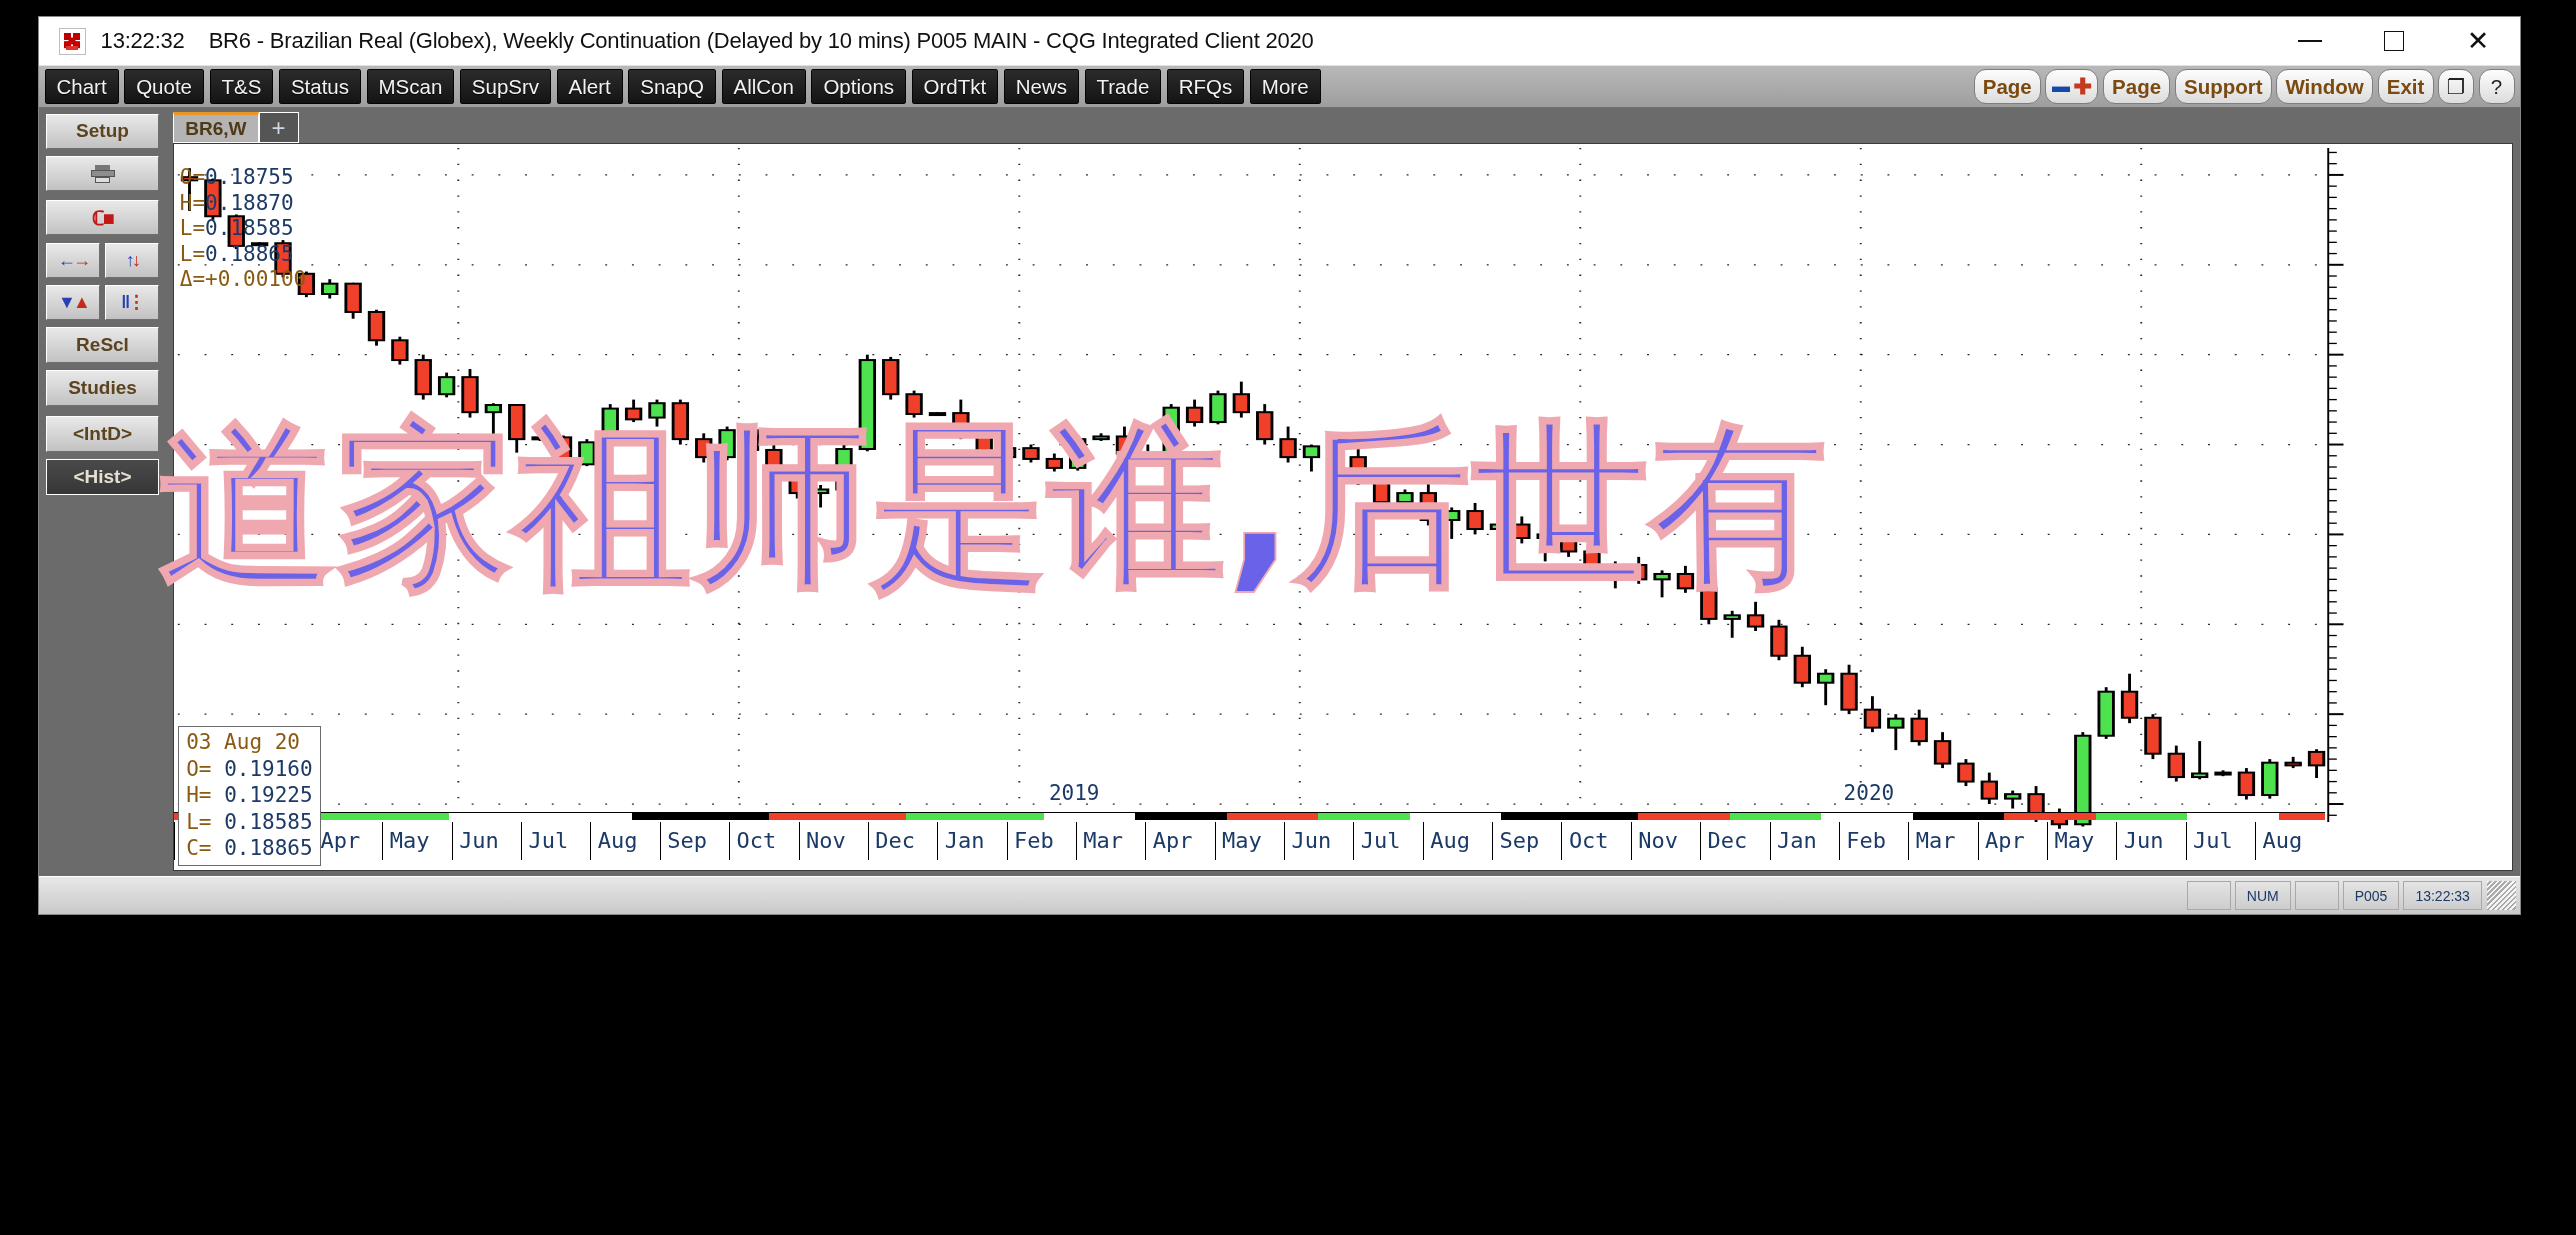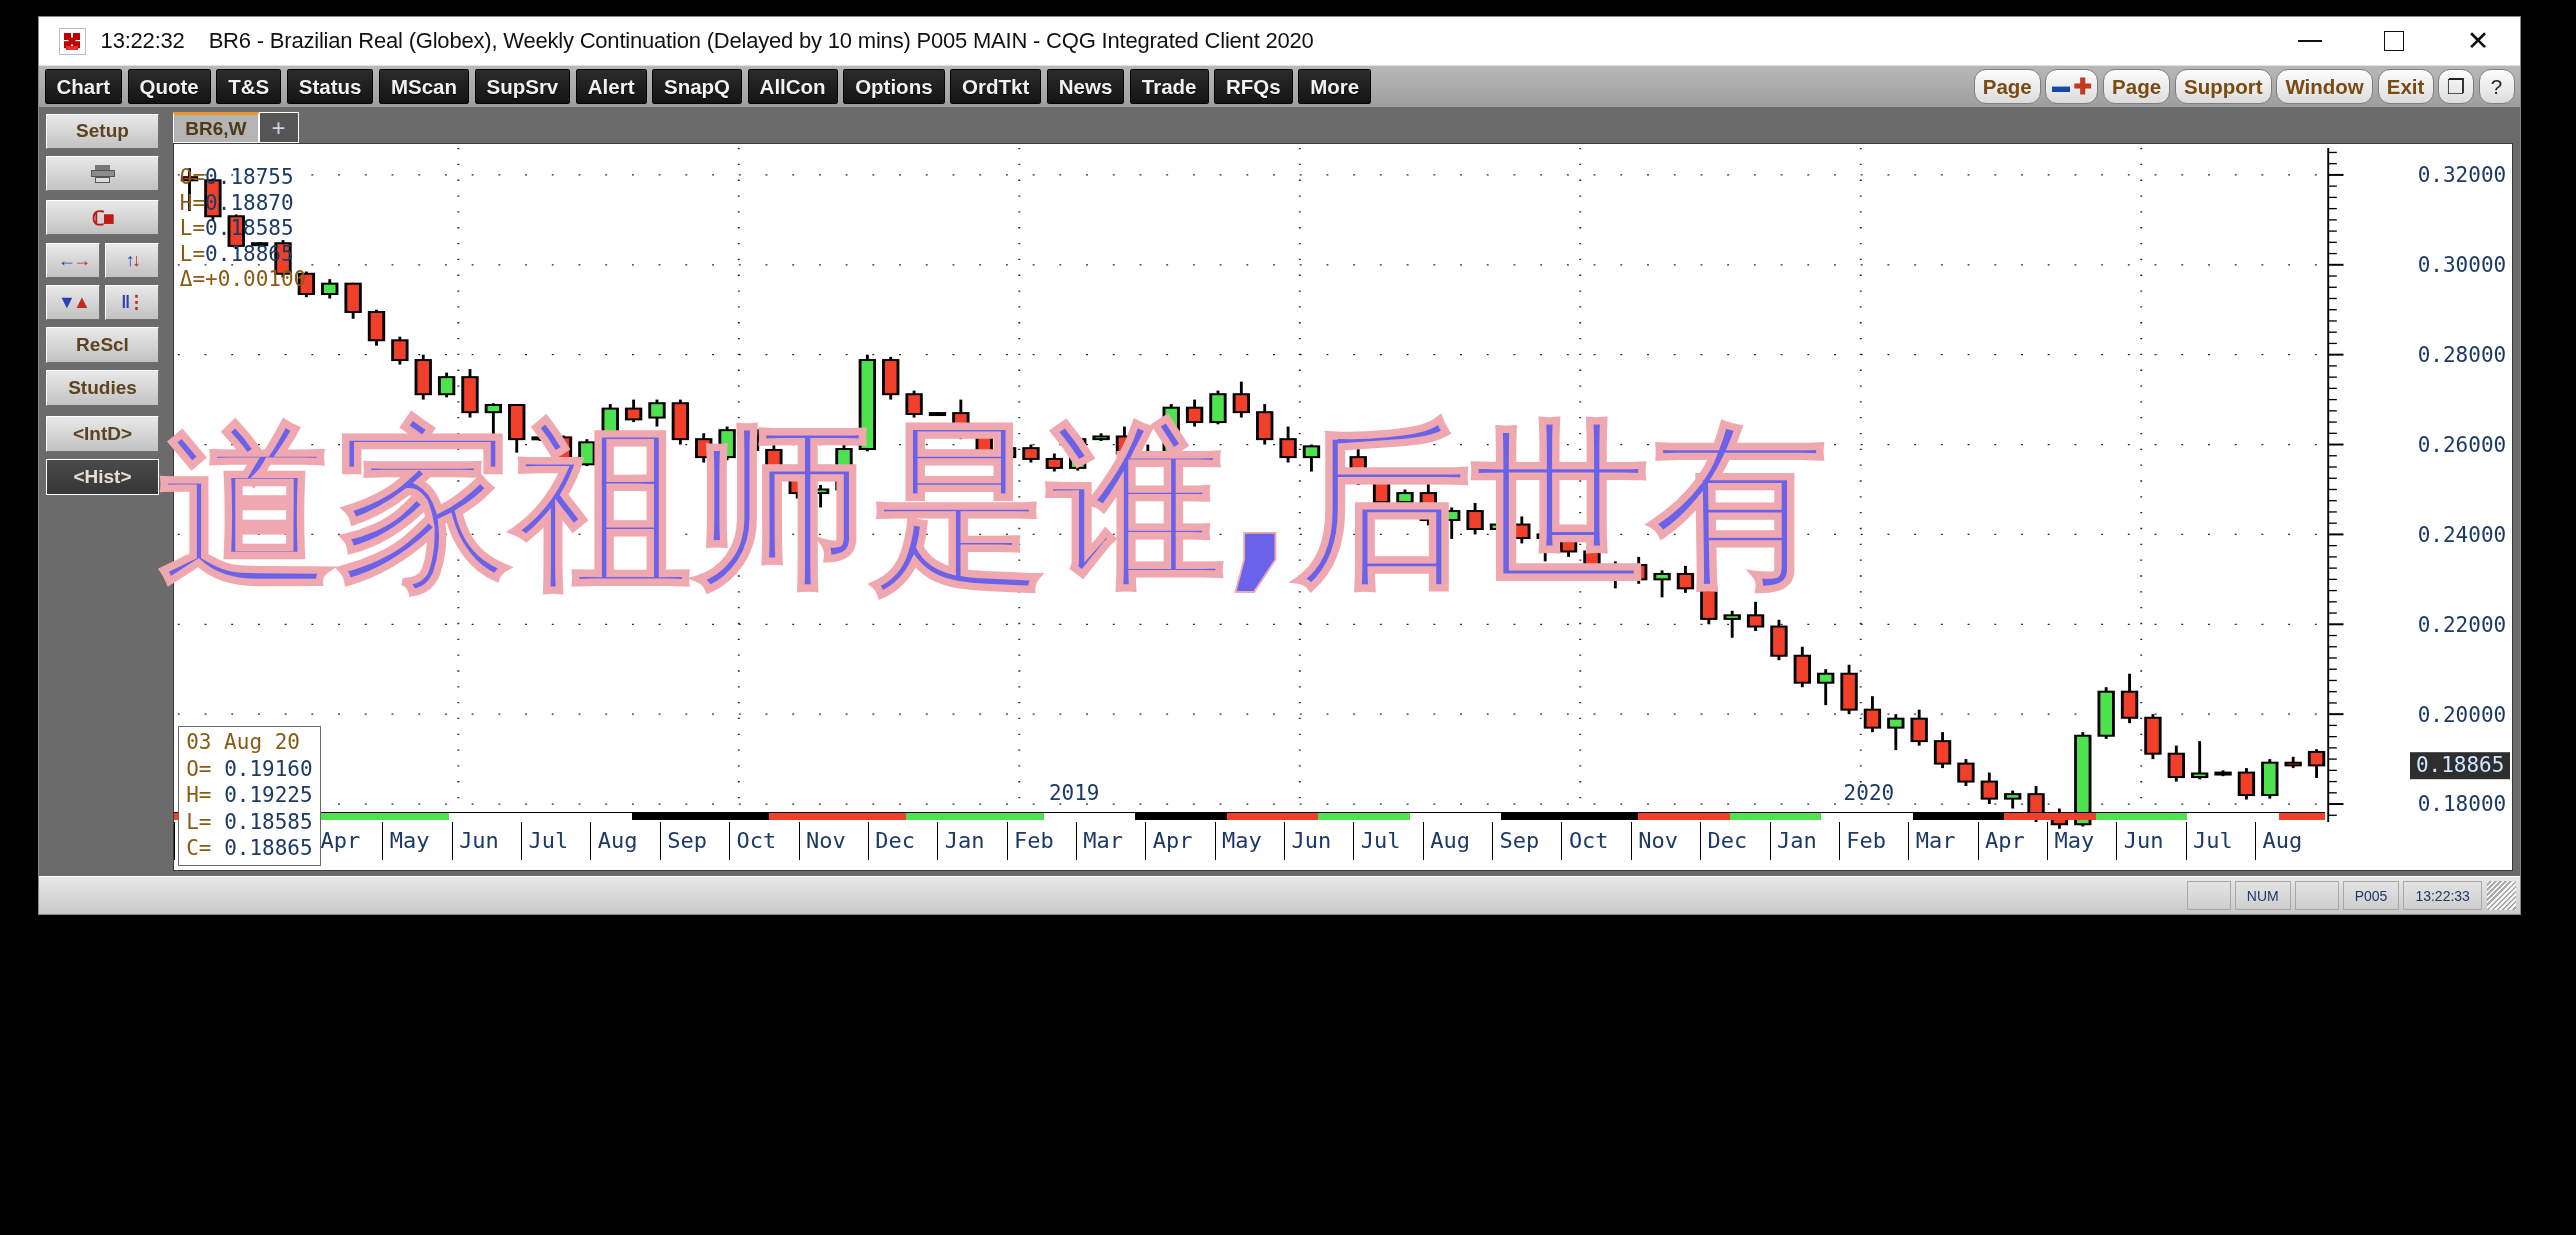--- a/index.html
+++ b/index.html
@@ -73,21 +73,21 @@
   }
   .mbtn {
     height: 35px;
     min-width: 53px;
     margin-right: 5.5px;
     padding: 0 11px;
     background: linear-gradient(#2b2b2b, #141414);
     border: 0.9px solid #050505;
     border-radius: 1.8px;
     color: #f2f2f2;
-    font-size: 20.5px; font-weight: bold;
+    font-size: 20.5px; font-weight: normal;
     display: flex; align-items: center; justify-content: center;
     text-shadow: 0 0.9px 0 #000;
     white-space: nowrap;
   }
   .mbar-spacer { flex: 1 1 auto; }
   .rbtn {
     height: 35px;
     margin-left: 4.5px;
     padding: 0 8.2px;
     background: linear-gradient(#fdfdfd, #dcdcdc);
@@ -681,31 +681,20 @@
                 <rect x="2238.155" y="921.712" width="15.19" height="20.440000000000055" fill="#f0402a" stroke="#000" stroke-width="3"></rect>
               </svg>
           </div>
 
           <div class="ohlc"><span class="lbl">O=</span><span>0.18755</span>
 <span class="lbl">H=</span><span>0.18870</span>
 <span class="lbl">L=</span><span>0.18585</span>
 <span class="lbl">L=</span><span>0.18865</span>
 <span class="d">Δ=</span><span class="d">+0.00100</span></div>
 
-          <div class="ylabels" id="ylabels">
-              <div class="ylab" style="top: 4.26182%;">0.32000</div>
-              <div class="ylab" style="top: 16.6497%;">0.30000</div>
-              <div class="ylab" style="top: 29.0376%;">0.28000</div>
-              <div class="ylab" style="top: 41.4255%;">0.26000</div>
-              <div class="ylab" style="top: 53.8133%;">0.24000</div>
-              <div class="ylab" style="top: 66.2012%;">0.22000</div>
-              <div class="ylab" style="top: 78.5891%;">0.20000</div>
-              <div class="ylab" style="top: 90.977%;">0.18000</div>
-              <div class="ylab cur" style="top: 85.6192%;">0.18865</div>
-            </div>
 
           <div class="xaxis">
             <div class="yearrow" id="yearrow">
                 <div class="yearlab" style="left: 38.5%;">2019</div>
                 <div class="yearlab" style="left: 72.5%;">2020</div>
               </div>
             <div class="tbar" id="tbar" style="width: 92%;">
                 <div class="tseg" style="width: 4.25532%; background: rgb(240, 64, 42);"></div>
                 <div class="tseg" style="width: 8.51064%; background: rgb(78, 226, 78);"></div>
                 <div class="tseg" style="width: 8.51064%; background: rgb(255, 255, 255);"></div>

